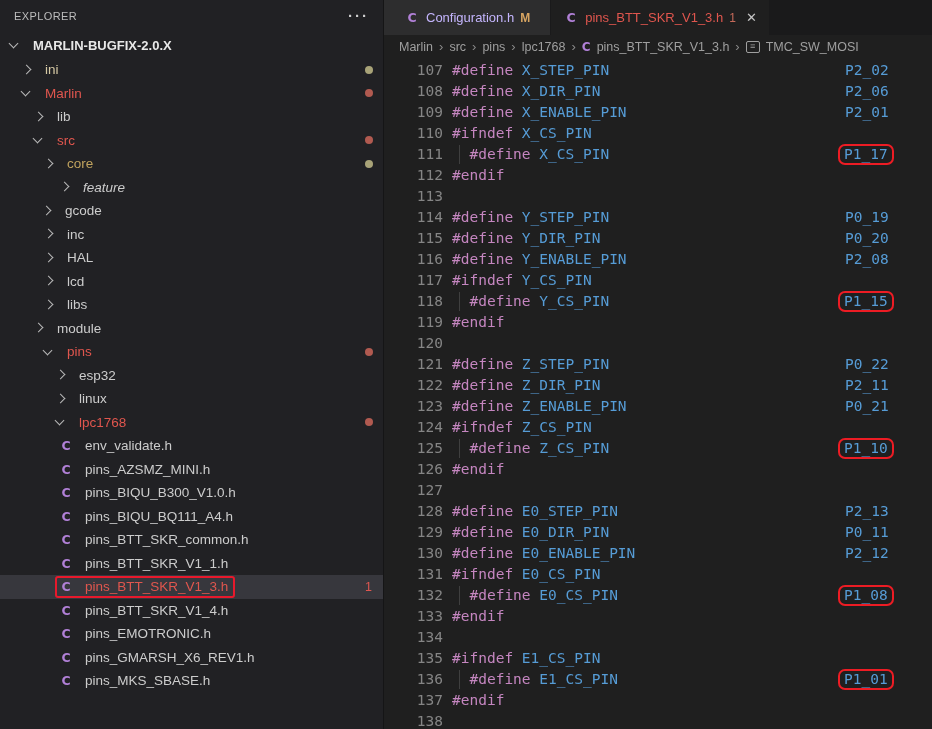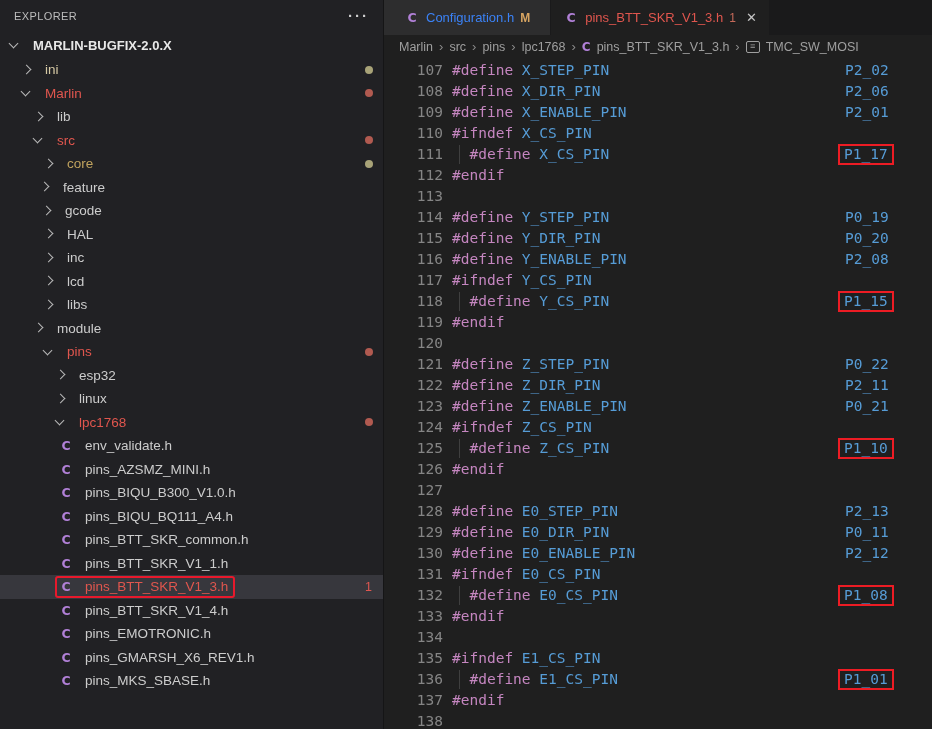--- a/index.html
+++ b/index.html
@@ -33,42 +33,42 @@
   .redbox { display:inline-flex; align-items:center; border:2px solid #e8192c; border-radius:3px;
             padding:0 5px 1px 1px; margin-left:-3px; height:22px; }
   .c-err { color:#e0564e; } .c-warn { color:#c0a35e; } .c-mod { color:#d5c8a4; } .c-def { color:#cccccc; }
 
   
   .editor-col { flex:1; min-width:0; display:flex; flex-direction:column; background:#1f1f1f; }
   .tabbar { height:35px; min-height:35px; background:#1a1a1b; display:flex; align-items:stretch; }
   .tab { display:flex; align-items:center; gap:6px; font-size:13px; padding:0 20px; cursor:pointer; margin-right:1px; }
   .tab.inactive { background:#2d2d2e; }
   .tab.active { background:#1f1f1f; padding:0 12px; }
-  .tab-label-mod { color:#3b82f6; } .tab-dec-mod { color:#d8a561; font-weight:bold; font-size:12px; }
+  .tab-label-mod { color:#c4b5fd; } .tab-dec-mod { color:#d8a561; font-weight:bold; font-size:12px; }
   .tab-label-err { color:#e0564e; } .tab-dec-err { color:#c66a5a; font-size:12px; }
   .tab-close { color:#c5c5c5; font-size:13px; margin-left:4px; cursor:pointer; }
 
   .breadcrumbs { height:23px; min-height:23px; display:flex; align-items:center; gap:6px;
                  padding-left:15px; font-size:12.5px; color:#9f9f9f; white-space:nowrap; }
   .bc-sep { color:#8a8a8a; font-size:13px; }
   .bc-item { cursor:pointer; }
   .bc-cicon { color:#b180d7; font-weight:bold; font-size:12px; font-family:"DejaVu Sans", sans-serif; cursor:pointer;}
   .bc-sym { display:inline-flex; align-items:center; justify-content:center; width:14px; height:12px;
             border:1px solid #9f9f9f; border-radius:2px; font-size:9px; line-height:9px; color:#9f9f9f; }
 
   
   .code { flex:1; overflow:hidden; padding-top:2px; background:#1f1f1f;
           font-family:"DejaVu Sans Mono", monospace; font-size:14.5px; line-height:21px; }
   .cl { display:flex; height:21px; white-space:pre; }
   .lnum { width:59px; min-width:59px; text-align:right; color:#858585; }
   .ltxt { position:relative; padding-left:9px; flex:1; }
   .tok-dir { color:#c586c0; }
   .tok-id  { color:#569cd6; }
   .pin-val { position:absolute; left:402px; top:0; color:#569cd6; }
-  .pin-val.boxed { left:395px; top:0px; border:2px solid #ed1c24; border-radius:0;
+  .pin-val.boxed { left:395px; top:0px; border:2px solid #ed1c24; border-radius:7px;
                    padding:0 4px; line-height:17px; height:21px; display:inline-flex; align-items:center; }
   .iguide { position:absolute; left:16px; top:1px; bottom:1px; width:1px; background:#3f3f3f; }
 </style>
 </head>
 <body>
 
 <div class="app">
 
   <div class="sidebar">
     <div class="explorer-header">
@@ -97,35 +97,35 @@
         <div class="tree-row" style="padding-left: 30px;">
           <span class="chev open"></span>
           <span class="tree-label c-err">src</span>
           <span class="dot err"></span>
         </div>
         <div class="tree-row" style="padding-left: 40px;">
           <span class="chev"></span>
           <span class="tree-label c-warn">core</span>
           <span class="dot warn"></span>
         </div>
-        <div class="tree-row" style="padding-left: 36px;">
+        <div class="tree-row" style="padding-left: 56px; font-style: italic;">
           <span class="chev"></span>
           <span class="tree-label c-def">feature</span>
         </div>
         <div class="tree-row" style="padding-left: 38px;">
           <span class="chev"></span>
           <span class="tree-label c-def">gcode</span>
         </div>
         <div class="tree-row" style="padding-left: 40px;">
           <span class="chev"></span>
+          <span class="tree-label c-def">inc</span>
+        </div>
+        <div class="tree-row" style="padding-left: 40px;">
+          <span class="chev"></span>
           <span class="tree-label c-def">HAL</span>
-        </div>
-        <div class="tree-row" style="padding-left: 40px;">
-          <span class="chev"></span>
-          <span class="tree-label c-def">inc</span>
         </div>
         <div class="tree-row" style="padding-left: 40px;">
           <span class="chev"></span>
           <span class="tree-label c-def">lcd</span>
         </div>
         <div class="tree-row" style="padding-left: 40px;">
           <span class="chev"></span>
           <span class="tree-label c-def">libs</span>
         </div>
         <div class="tree-row" style="padding-left: 30px;">

